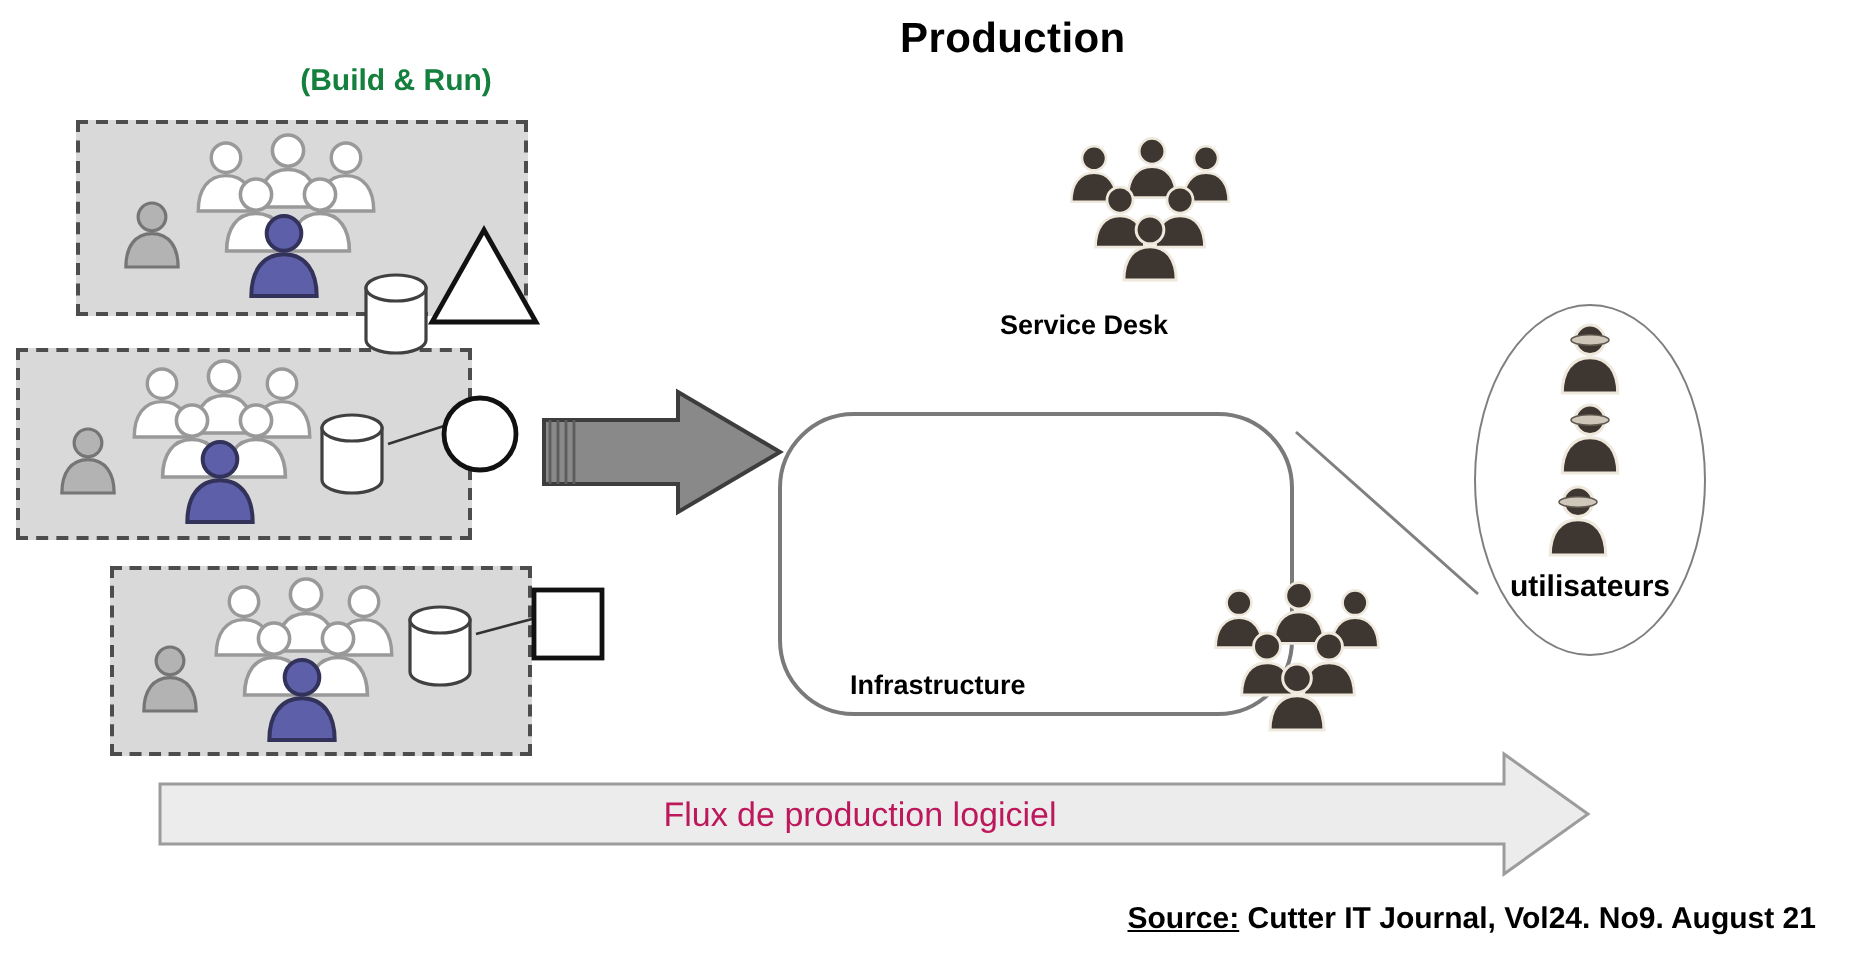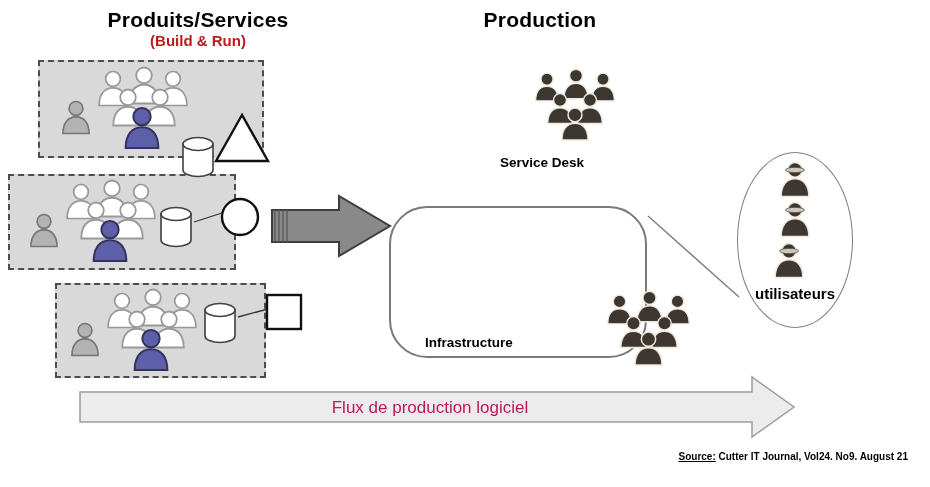--- a/index.html
+++ b/index.html
@@ -1,21 +1,21 @@
 <!DOCTYPE html>
 <html><head>
 <meta charset="utf-8">
 <style>
   * { margin:0; padding:0; box-sizing:border-box; }
   html,body { background:#fff; font-family:"Liberation Sans", sans-serif; }
   .canvas { position:relative; width:930px; height:487px; background:#fff; overflow:hidden; }
   .abs { position:absolute; }
 
   .title-main { font-weight:bold; font-size:21px; color:#000; text-align:center; letter-spacing:.2px; }
-  .title-sub  { font-weight:bold; font-size:15px; color:#b91c1c; text-align:center; }
+  .title-sub  { font-weight:bold; font-size:15px; color:#15803d; text-align:center; }
 
   .team-box {
     position:absolute;
     background:#d9d9d9;
     border:2px dashed #4d4d4d;
     z-index:1;
   }
   .cluster { position:absolute; }
 
   .p-white { fill:#ffffff; stroke:#999999; stroke-width:1.2; }
@@ -38,21 +38,21 @@
   }
   .users-label { position:absolute; top:132px; left:0; width:100%; text-align:center; font-weight:bold; font-size:15px; color:#000; }
 
   .flow-label {
     position:absolute; left:250px; top:398px; width:360px; text-align:center;
     font-size:17px; font-weight:400; color:#be185d; z-index:2;
   }
 
   .source {
     position:absolute; left:560px; top:451px; width:348px; text-align:right;
-    font-size:10px; font-weight:bold; color:#000; z-index:5;
+    font-size:15px; font-weight:bold; color:#000; z-index:5;
   }
   .source .u { text-decoration:underline; }
 
   .z2 { z-index:2; } .z3 { z-index:3; } .z4 { z-index:4; }
   svg.overlay { position:absolute; left:0; top:0; pointer-events:none; }
 </style>
 </head>
 <body>
 
 <div class="canvas">
@@ -61,23 +61,22 @@
     <symbol id="person" viewBox="0 0 24 26">
       <circle cx="12" cy="6.2" r="5.2"></circle>
       <path d="M12 12.5 C 5.6 12.5 2.2 17.5 2.2 25 L 21.8 25 C 21.8 17.5 18.4 12.5 12 12.5 Z"></path>
     </symbol>
     <symbol id="cylinder" viewBox="0 0 36 42">
       <path class="db" d="M3 8 L3 34 A 15 6.5 0 0 0 33 34 L33 8 Z"></path>
       <ellipse class="db" cx="18" cy="8" rx="15" ry="6.5"></ellipse>
     </symbol>
   </svg>
 
-  <div class="abs title-main" style="left:88px; top:8px; width:220px;">Produits/Services</div>
   <div class="abs title-sub" style="left:88px; top:32px; width:220px;">(Build &amp; Run)</div>
-  <div class="abs title-main" style="left:450px; top:8px; width:180px; text-align:center;">Production</div>
+  <div class="abs title-main" style="left:450px; top:8px; width:180px; text-align:left;">Production</div>
 
   <div class="team-box" style="left:38px; top:60px; width:226px; height:98px;">
     <svg class="cluster" style="left:18px; top:4px;" width="170" height="92">
       <use href="#person" class="p-white" x="38" y="4" width="34" height="37"></use>
       <use href="#person" class="p-white" x="68" y="0" width="36" height="39"></use>
       <use href="#person" class="p-white" x="98" y="4" width="34" height="37"></use>
       <use href="#person" class="p-white" x="52" y="22" width="36" height="39"></use>
       <use href="#person" class="p-white" x="84" y="22" width="36" height="39"></use>
       <use href="#person" class="p-gray" x="2" y="34" width="32" height="35"></use>
       <use href="#person" class="p-blue" x="64" y="40" width="40" height="44"></use>

